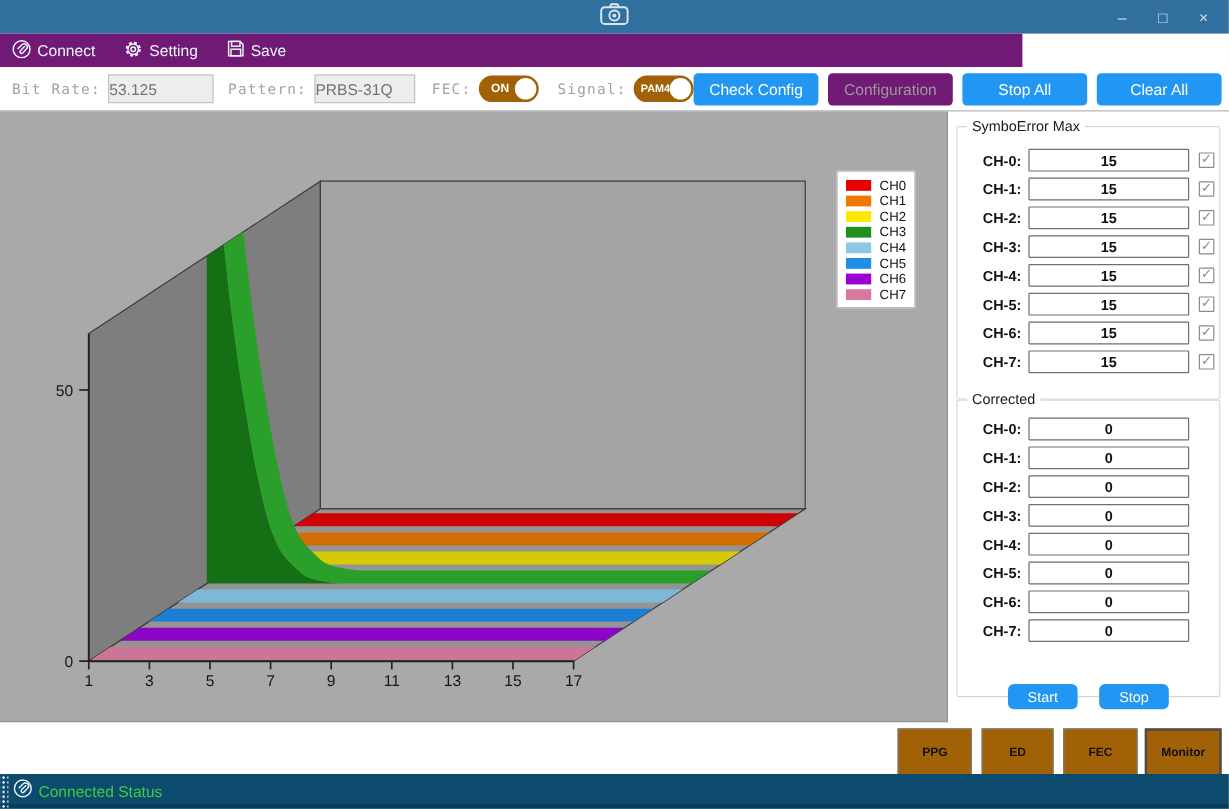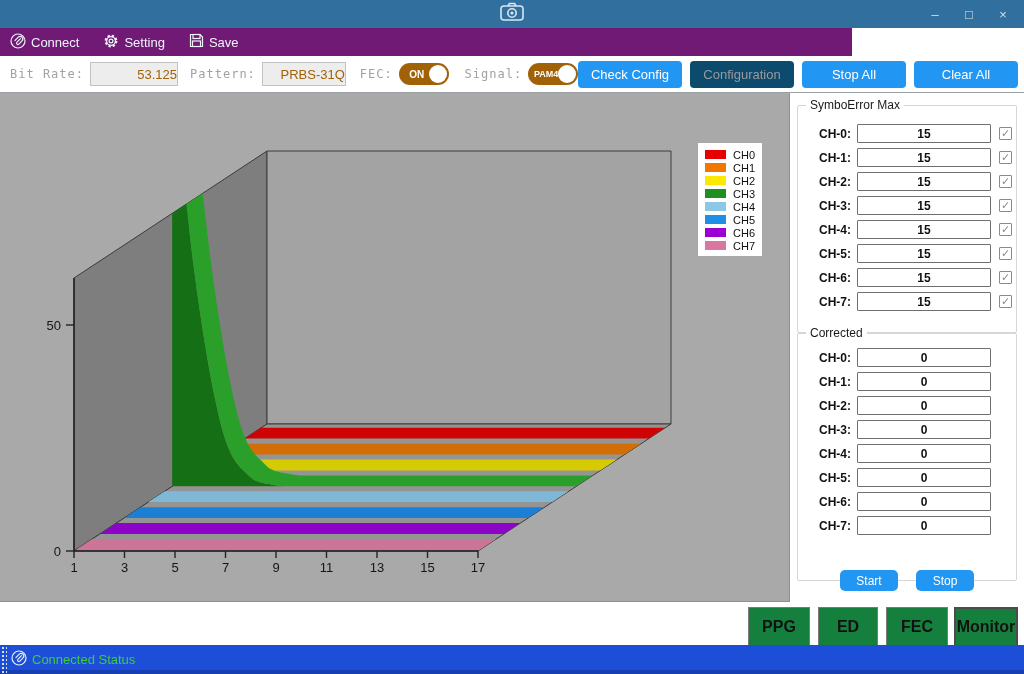--- a/index.html
+++ b/index.html
@@ -11,27 +11,27 @@
   .win-controls { position:absolute; right:6px; top:0; height:28px; display:flex; align-items:center; gap:4px; }
   .win-btn { width:30px; height:24px; color:#cfe0ee; font-size:13px; display:flex; align-items:center; justify-content:center; cursor:default; }
 
   
   .menubar { position:absolute; left:0; top:28px; width:852px; height:28px; background:#701a75; display:flex; align-items:center; gap:24px; padding-left:10px; }
   .menu-item { display:flex; align-items:center; gap:5px; color:#eef4f9; font-size:13px; cursor:default; }
 
   
   .configbar { position:absolute; left:0; top:56px; width:1024px; height:37px; background:#fff; border-bottom:1px solid #9aa0a6; display:flex; align-items:center; padding-left:10px; }
   .cfg-label { font-family:"DejaVu Sans Mono", monospace; font-size:12px; color:#a2a2a2; letter-spacing:1px; white-space:pre; }
-  .cfg-input { height:24px; background:#ededed; border:1px solid #c2c2c2; text-align:right; font-size:13px; color:#a16207; font-family:"Liberation Sans",sans-serif; }
+  .cfg-input { height:24px; background:#ededed; border:1px solid #c2c2c2; text-align:left; font-size:13px; color:#737373; font-family:"Liberation Sans",sans-serif; }
   .toggle { position:relative; width:57px; height:22px; border-radius:11px; background:#a16207; margin-left:6px; cursor:pointer; }
   .toggle .knob { position:absolute; right:2px; top:2px; width:18px; height:18px; border-radius:50%; background:#fff; }
   .toggle .t-label { position:absolute; left:0; top:0; width:36px; height:22px; display:flex; align-items:center; justify-content:center; color:#fff; font-weight:bold; font-size:10px; }
   .cfg-buttons { margin-left:auto; margin-right:6px; display:flex; gap:8px; }
   .btn-blue { width:104px; height:27px; border:none; border-radius:4px; background:#2196f3; color:#fff; font-size:13px; font-family:"Liberation Sans",sans-serif; cursor:pointer; }
-  .btn-gray { background:#0c4a6e; color:#9a9a9a; }
+  .btn-gray { background:#701a75; color:#9a9a9a; }
 
   
   .chart-panel { position:absolute; left:0; top:93px; width:790px; height:509px; background:#a9a9a9; border-right:1px solid #8f8f8f; border-bottom:1px solid #8f8f8f; }
   .chart-title { position:absolute; left:0; top:13px; width:790px; text-align:center; font-size:19px; font-weight:bold; color:#f4f4f4; letter-spacing:0.5px; }
   .legend { position:absolute; left:697px; top:49px; width:66px; background:#fff; border:1px solid #a8a8a8; padding:5px 6px 4px 7px; }
   .legend-item { display:flex; align-items:center; gap:7px; height:13px; }
   .legend-swatch { width:21px; height:9px; }
   .legend-label { font-size:11px; color:#111; }
 
   
@@ -41,25 +41,25 @@
   .gb-rows { padding:18px 0 10px 13px; display:flex; flex-direction:column; gap:5px; }
   .ch-row { display:flex; align-items:center; height:19px; }
   .ch-label { width:40px; text-align:right; font-size:12px; font-weight:600; color:#111; margin-right:6px; }
   .ch-input { width:134px; height:19px; border:1px solid #6f6f6f; border-radius:1px; text-align:center; font-size:12px; font-weight:600; color:#111; font-family:"Liberation Sans",sans-serif; }
   .ch-check { width:13px; height:13px; border:1px solid #8b8b8b; border-radius:1px; margin-left:8px; display:flex; align-items:center; justify-content:center; font-size:11px; color:#8b8b8b; line-height:11px; cursor:pointer; }
   .startstop { position:absolute; left:0; top:477px; width:234px; display:flex; justify-content:center; gap:18px; }
   .btn-small { width:58px; height:21px; border:none; border-radius:5px; background:#2196f3; color:#fff; font-size:12px; cursor:pointer; font-family:"Liberation Sans",sans-serif; }
 
   
   .tabs-row { position:absolute; left:0; top:602px; width:1024px; height:43px; background:#fff; }
-  .tab-btn { position:absolute; top:5px; height:40px; background:#15803d; border:1px solid #7a7a7a; font-size:16px; font-weight:600; color:#111; font-family:"Liberation Sans",sans-serif; cursor:pointer; }
+  .tab-btn { position:absolute; top:5px; height:40px; background:#a16207; border:1px solid #7a7a7a; font-size:10px; font-weight:600; color:#111; font-family:"Liberation Sans",sans-serif; cursor:pointer; }
   .tab-btn.active { border:2px solid #4c4c4c; }
 
   
-  .statusbar { position:absolute; left:0; top:645px; width:1024px; height:29px; background:#1d4ed8; display:flex; align-items:center; box-shadow:inset 0 -4px 0 rgba(0,0,0,0.18); }
+  .statusbar { position:absolute; left:0; top:645px; width:1024px; height:29px; background:#0c4a6e; display:flex; align-items:center; box-shadow:inset 0 -4px 0 rgba(0,0,0,0.18); }
   .grip { width:7px; height:100%; background-image:radial-gradient(circle, #d7e2ec 1px, transparent 1.2px); background-size:4px 4px; background-position:1px 1px; }
   .status-text { font-size:13px; color:#3ecb3e; margin-left:5px; }
 </style>
 </head>
 <body>
 
 <div class="titlebar">
   <div class="cam-wrap">
     <span>
       <svg width="26" height="20" viewBox="0 0 26 20" fill="none" stroke="#d9e5ef" stroke-width="1.6">

